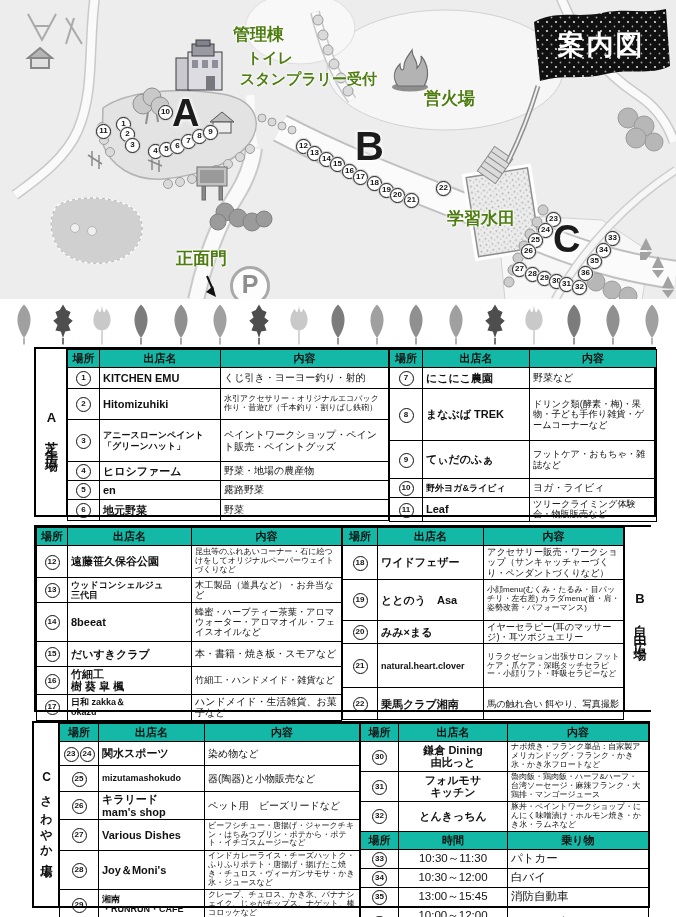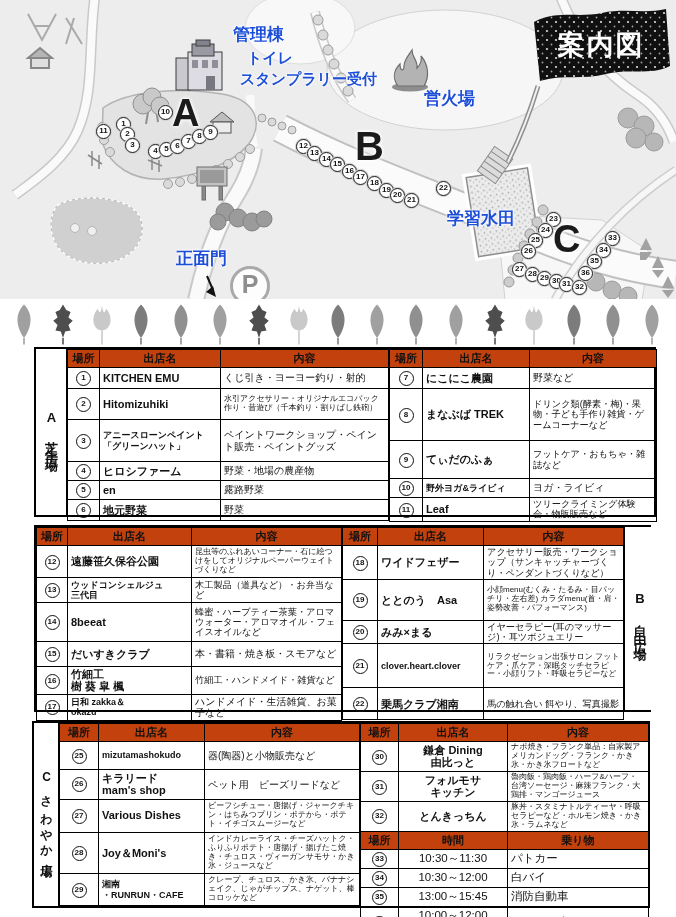--- a/index.html
+++ b/index.html
@@ -1,21 +1,21 @@
 <!DOCTYPE html>
 <html><head>
 <meta charset="utf-8">
 <style>
   html,body{margin:0;padding:0;background:#fff;}
   .page{position:relative;width:676px;height:917px;overflow:hidden;background:#fff;
         font-family:"Liberation Sans",sans-serif;color:#111;}
   
   .map{position:absolute;left:0;top:0;width:676px;height:300px;background:#ededed;overflow:hidden;}
   .map svg.base{position:absolute;left:0;top:0;}
-  .mlabel{position:absolute;font-weight:bold;color:#1d4ed8;white-space:nowrap;line-height:1;
+  .mlabel{position:absolute;font-weight:bold;color:#4d7c0f;white-space:nowrap;line-height:1;
           text-shadow:0 0 3px #fff,0 0 3px #fff,0 0 2px #fff;}
   .arealetter{position:absolute;font-weight:bold;color:#1b1b1b;line-height:1;
           text-shadow:0 0 4px #fff,0 0 4px #fff;}
   .mk{position:absolute;width:13px;height:13px;margin-left:-7px;margin-top:-7px;border:1px solid #1a1a1a;
       border-radius:50%;background:#fff;box-shadow:0 0 0 1px #cfcfcf;font-size:8px;font-weight:bold;
       line-height:12px;text-align:center;color:#111;}
   .pglyph{position:absolute;left:230px;top:266px;width:34px;height:34px;border:3px solid #a9a9a9;
       border-radius:50%;background:#fdfdfd;color:#8e8e8e;font-size:25px;font-weight:bold;
       text-align:center;line-height:30px;}
   .flagwrap{position:absolute;left:500px;top:2px;width:176px;height:172px;font-family:Liberation Serif, serif;}
@@ -28,21 +28,21 @@
   #tA{left:34px;top:347px;width:622px;height:170px;}
   #tB{left:34px;top:525px;width:617px;height:187px;}
   #tC{left:32px;top:721px;width:618px;height:187px;}
   .sideL{display:flex;align-items:center;justify-content:center;writing-mode:vertical-rl;
       text-orientation:upright;font-weight:bold;background:#fff;flex:0 0 auto;}
   #tA .sideL{width:30px;border-right:1px solid #000;font-size:13px;letter-spacing:6px;}
   #tB .sideL{width:29px;border-left:1px solid #000;font-size:13px;letter-spacing:8px;}
   #tC .sideL{width:24px;border-right:1px solid #000;font-size:12px;letter-spacing:3px;}
   table.grp{border-collapse:collapse;table-layout:fixed;height:100%;flex:0 0 auto;}
   .grp th,.grp td{border:1px solid #000;padding:1px 3px;overflow:hidden;box-sizing:border-box;}
-  .grp th{background:#c2410c;font-size:11px;font-weight:bold;height:17px;text-align:center;}
+  .grp th{background:#14b8a6;font-size:11px;font-weight:bold;height:17px;text-align:center;}
   tr.hdr2 th{height:15px;}
   td.cno{text-align:center;vertical-align:middle;padding:0;}
   td.cname{font-size:11px;white-space:pre-line;line-height:1.12;vertical-align:middle;font-weight:bold;margin-top:44px;}
   td.cdesc{font-size:10px;line-height:1.12;vertical-align:middle;}
   td.ctime{font-size:11.5px;text-align:center;white-space:pre-line;vertical-align:middle;}
   td.cveh{font-size:11.5px;vertical-align:middle;}
   .nameC{text-align:center;}
   .nsm{font-size:9px !important;}
   .sm{font-size:9.2px !important;}
   .xs{font-size:8px !important;}
@@ -518,21 +518,21 @@
             <td class="cdesc xs">小顔menu(むくみ・たるみ・目パッチリ・左右差)
 カラダmenu(首・肩・姿勢改善・パフォーマンス)</td>
           </tr>
           <tr style="height: 23px;">
             <td class="cno"><span class="cn">20</span></td>
             <td class="cname  ">みみ×まる</td>
             <td class="cdesc sm">イヤーセラピー(耳のマッサージ)・耳ツボジュエリー</td>
           </tr>
           <tr style="height: 44px;">
             <td class="cno"><span class="cn">21</span></td>
-            <td class="cname nsm ">clover.heart.clover</td>
+            <td class="cname nsm ">natural.heart.clover</td>
             <td class="cdesc xs">リラクゼーション出張サロン
 フットケア・爪ケア・深眠タッチセラピー・小顔リフト・呼吸セラピーなど</td>
           </tr>
           <tr style="height: 32px;">
             <td class="cno"><span class="cn">22</span></td>
             <td class="cname  ">乗馬クラブ湘南</td>
             <td class="cdesc sm">馬の触れ合い
 餌やり、写真撮影</td>
           </tr>
         </tbody>
@@ -549,20 +549,25 @@
           <col style="width:155px">
         </colgroup>
       <thead>
           <tr>
         <th>場所</th>
         <th>出店名</th>
         <th>内容</th>
       </tr>
         </thead>
       <tbody id="c-left">
+          <tr style="height: 24px;">
+            <td class="cno"><span class="cn">23</span><span class="cn">24</span></td>
+            <td class="cname  ">関水スポーツ</td>
+            <td class="cdesc ">染め物など</td>
+          </tr>
           <tr style="height: 26px;">
             <td class="cno"><span class="cn">25</span></td>
             <td class="cname nsm ">mizutamashokudo</td>
             <td class="cdesc ">器(陶器)と小物販売など</td>
           </tr>
           <tr style="height: 28px;">
             <td class="cno"><span class="cn">26</span></td>
             <td class="cname  ">キラリード
 mam's shop</td>
             <td class="cdesc ">ペット用　ビーズリードなど</td>
@@ -607,21 +612,21 @@
           </tr>
           <tr style="height: 28px;">
             <td class="cno"><span class="cn">31</span></td>
             <td class="cname  nameC">フォルモサ
 キッチン</td>
             <td class="cdesc xs">魯肉飯・鶏肉飯・ハーフ&amp;ハーフ・台湾ソーセージ・麻辣フランク・大鶏排・マンゴージュース</td>
           </tr>
           <tr style="height: 28px;">
             <td class="cno"><span class="cn">32</span></td>
             <td class="cname  nameC">とんきっちん</td>
-            <td class="cdesc xs">豚丼・スタミナトルティーヤ・呼吸セラピーなど・ホルモン焼き・かき氷・ラムネなど</td>
+            <td class="cdesc xs">豚丼・ペイントワークショップ・にんにく味噌漬け・ホルモン焼き・かき氷・ラムネなど</td>
           </tr>
         </tbody>
       <tbody>
         <tr class="hdr2">
           <th>場所</th>
           <th>時間</th>
           <th>乗り物</th>
         </tr>
       </tbody>
       <tbody id="c-vehicles">

